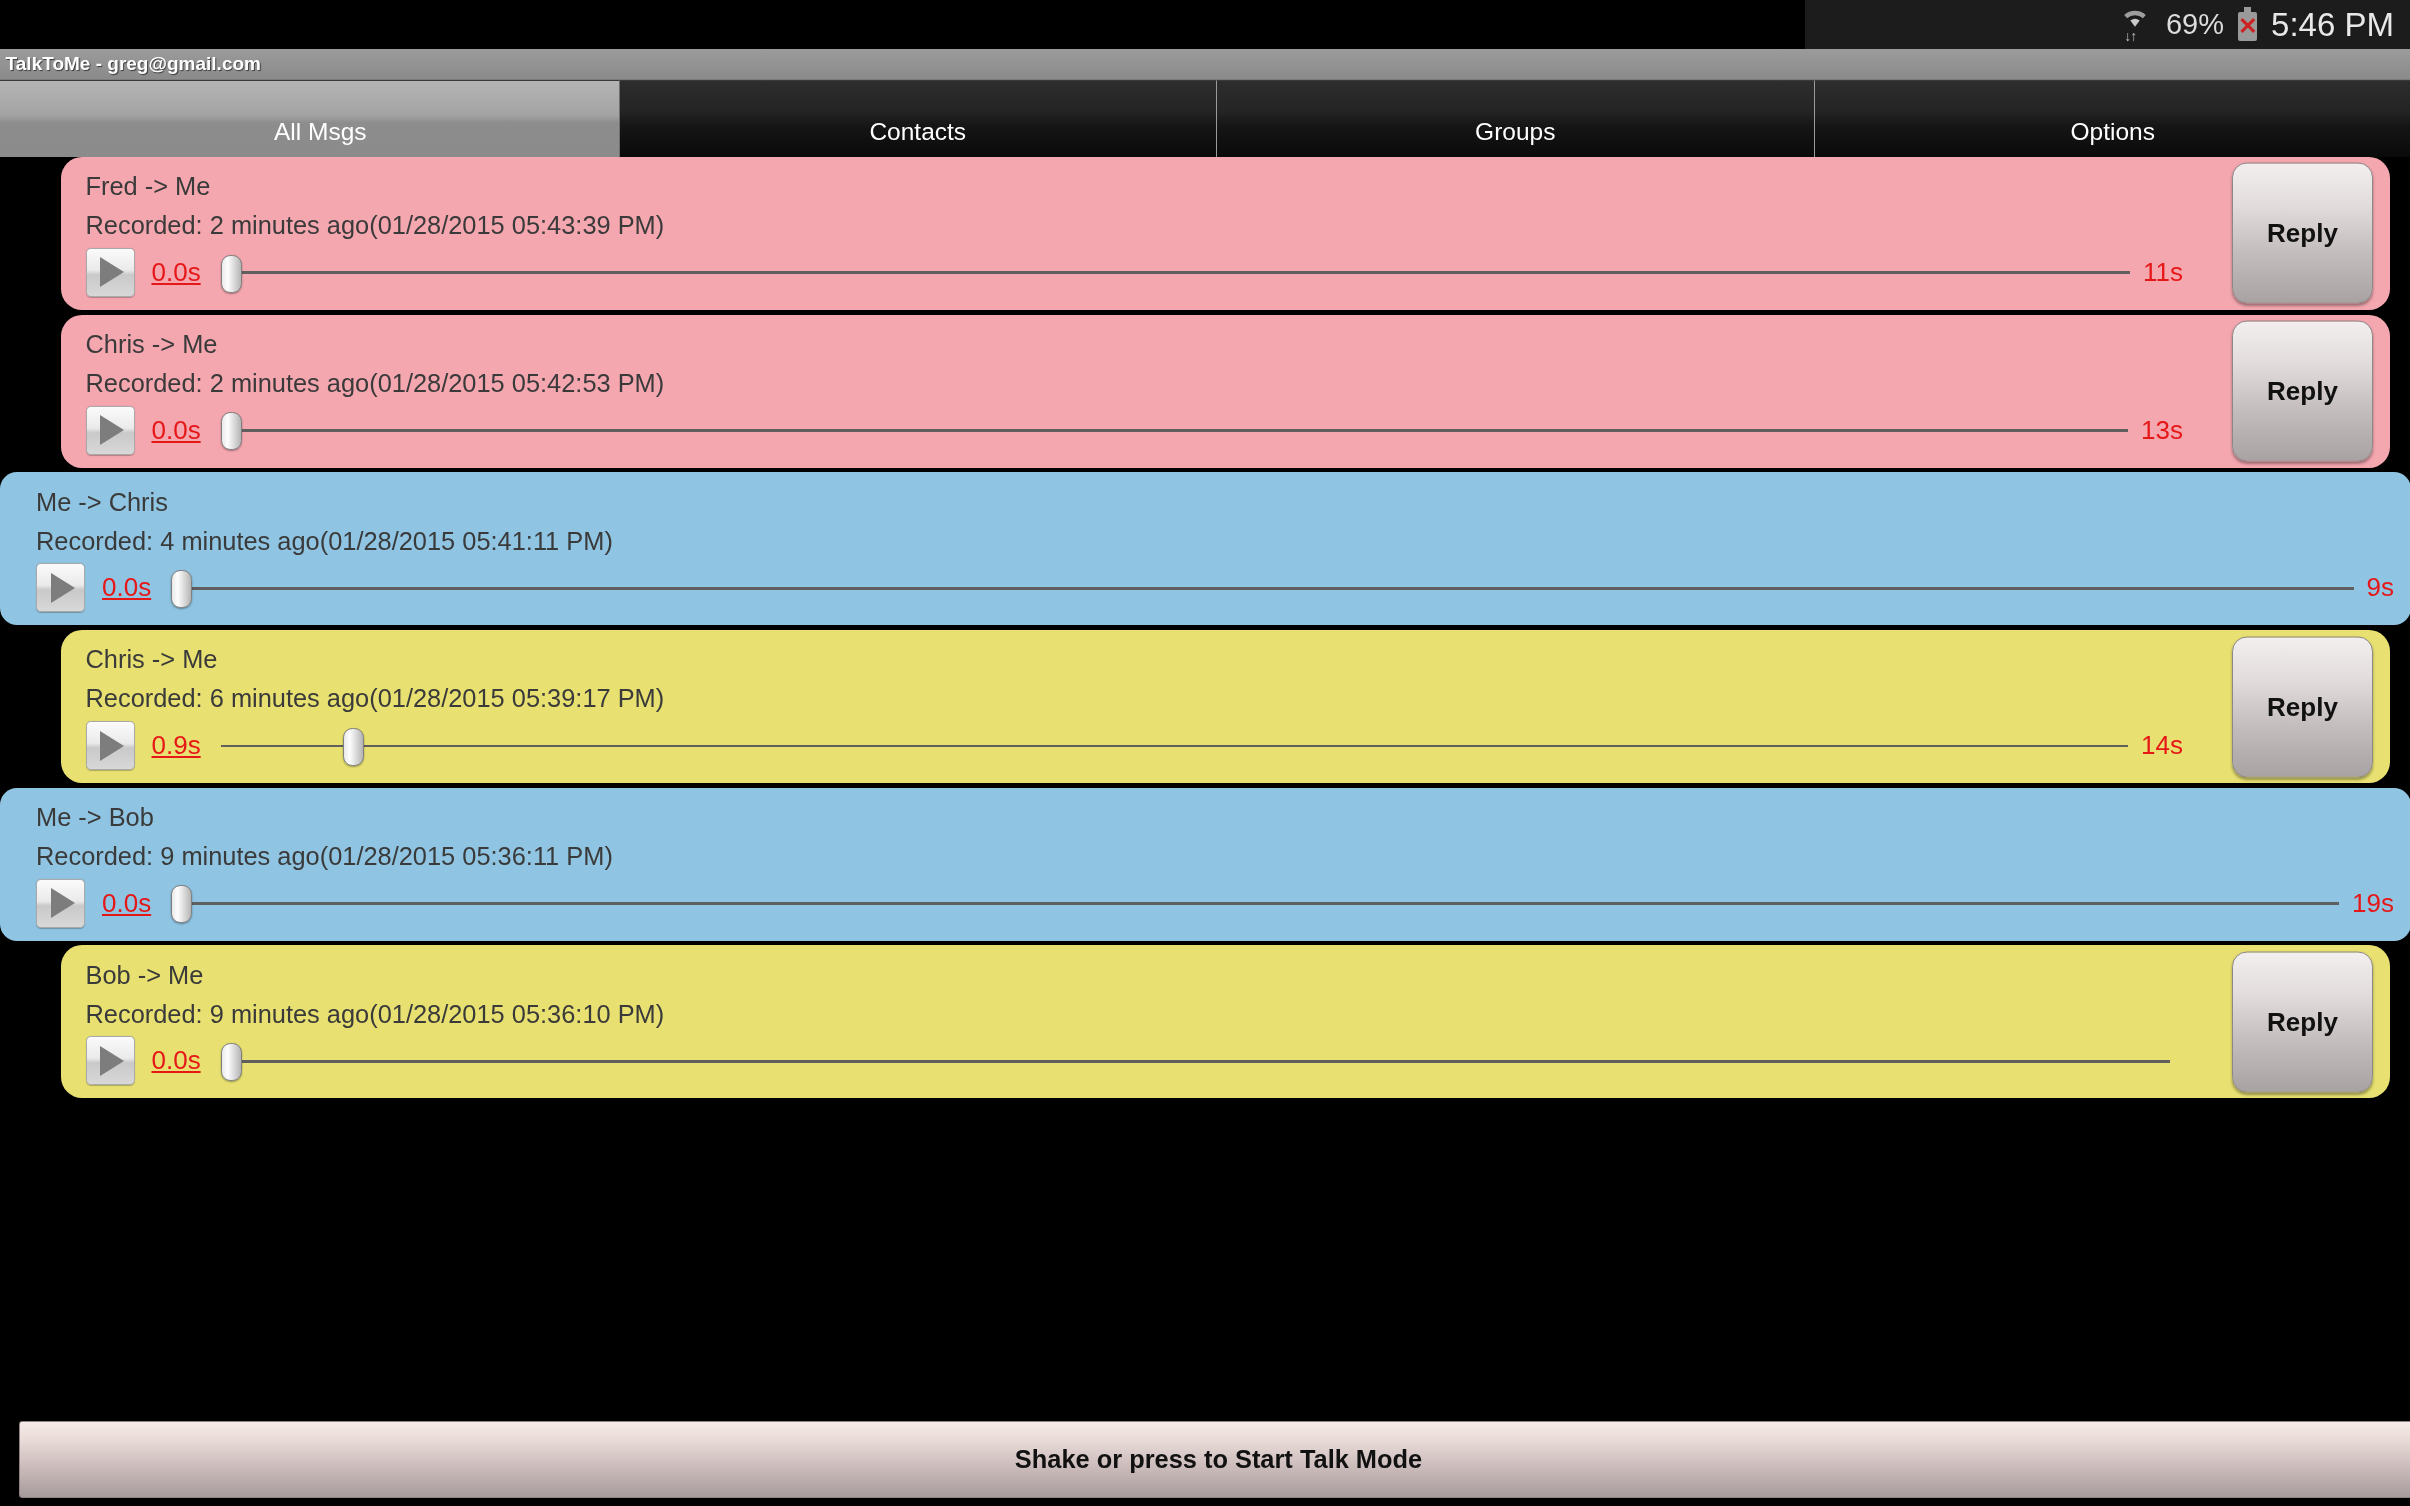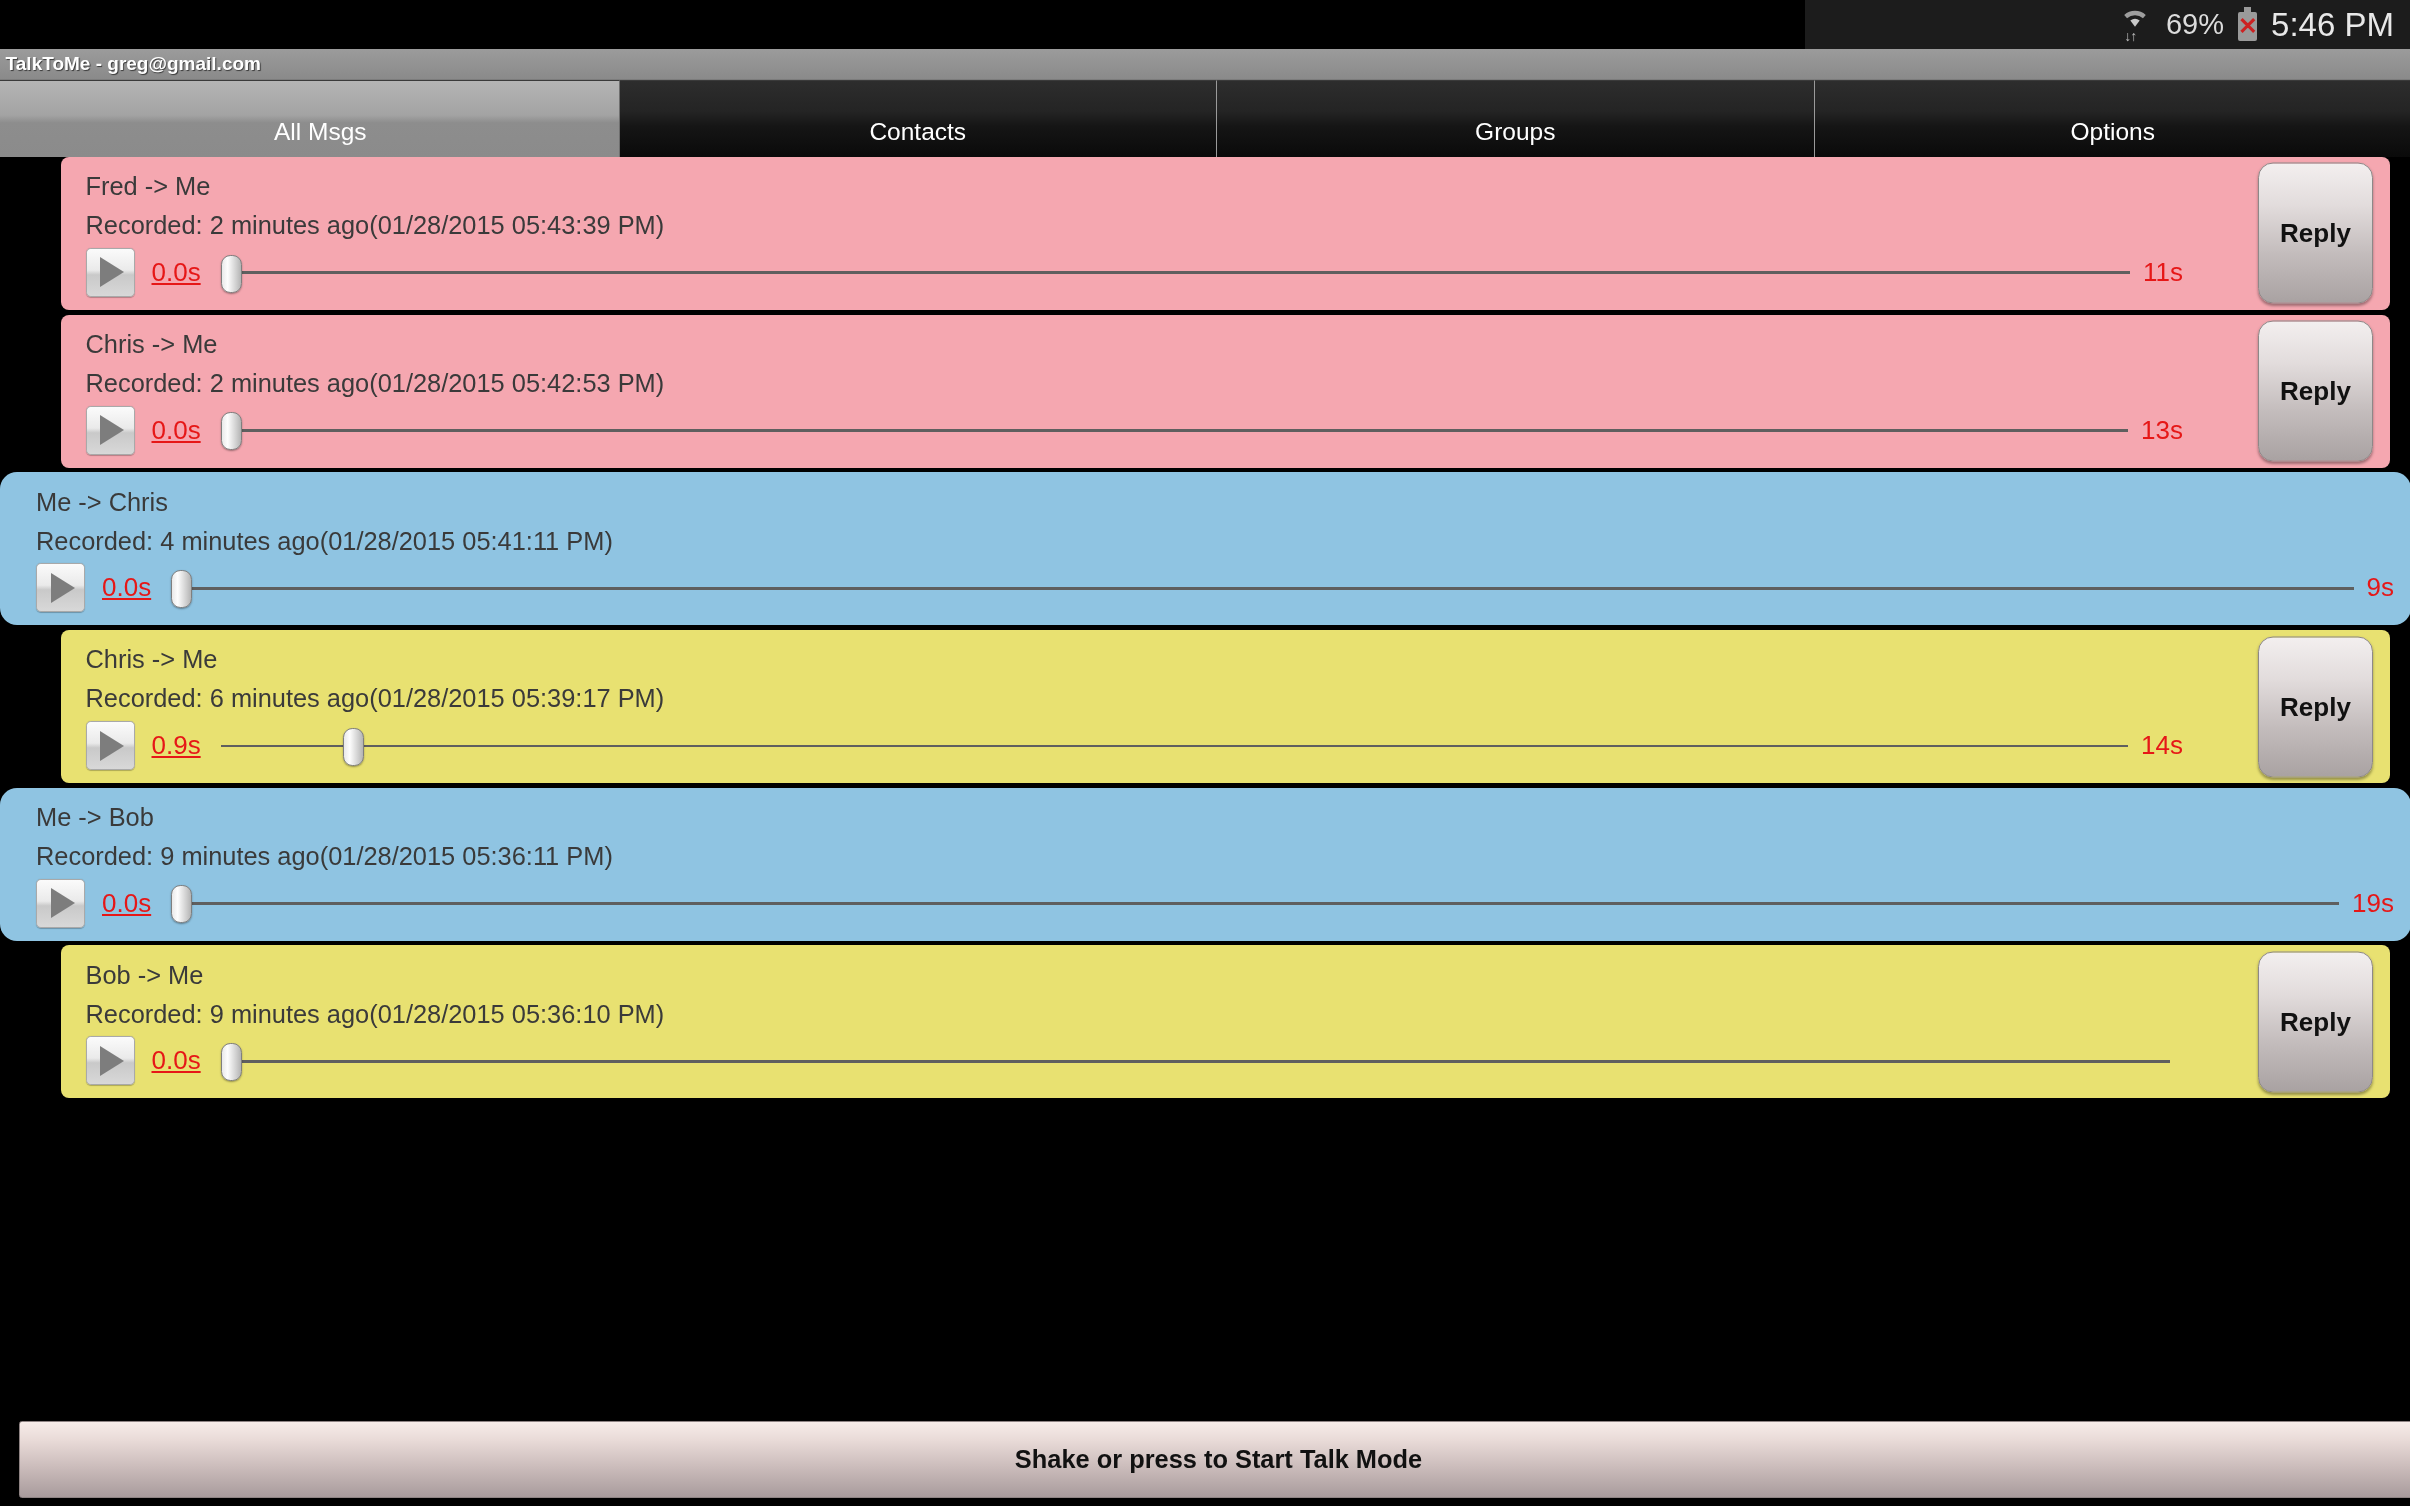--- a/index.html
+++ b/index.html
@@ -70,21 +70,21 @@
     background:linear-gradient(to bottom,#b4b4b4 0%,#a3a3a3 45%,#8d8d8d 55%,#8b8b8b 100%);
     border-right:1.9px solid #6e6e6e;
     color:#fff;
     padding-left:22px;
   }
 
   
   #list{ background:#000; height:1292px; overflow:hidden; position:relative; }
   .msg{
     position:relative;
-    border-radius:8px;
+    border-radius:21px;
     margin-bottom:4.7px;
     padding:11.3px 0 13px 0;
   }
   .msg.pink  { background:#f5a7b0; margin-left:61px; margin-right:21px; }
   .msg.blue  { background:#8fc4e2; margin-left:0;    margin-right:0;  border-radius:17px; }
   .msg.yellow{ background:#e8e171; margin-left:61px; margin-right:21px; }
 
   .msg-inner{ padding-left:24.5px; padding-right:0; }
   .msg.blue .msg-inner{ padding-left:36px; }
 
@@ -139,21 +139,21 @@
   }
   .dur{
     color:#e61717; font-size:26px;
     margin-left:13px; margin-right:19px;
     flex:0 0 auto;
   }
   .msg.blue .dur{ margin-right:17px; }
 
   .reply-btn{
     position:absolute; right:17px; top:50%; transform:translateY(-50%);
-    width:115px; height:141px;
+    width:141px; height:141px;
     border-radius:15px;
     background:linear-gradient(to bottom,#f3efef 0%,#e2dcdc 30%,#c3bcbc 65%,#a9a2a2 100%);
     border:0.9px solid #8d8888;
     display:flex; align-items:center; justify-content:center;
     font-size:26px; font-weight:bold; color:#111;
     box-shadow:0 1.9px 2.8px rgba(0,0,0,.35);
   }
   .msg.has-reply .player{ padding-right:188px; }
   .msg.has-reply .msg-inner{ padding-right:0; }
 

